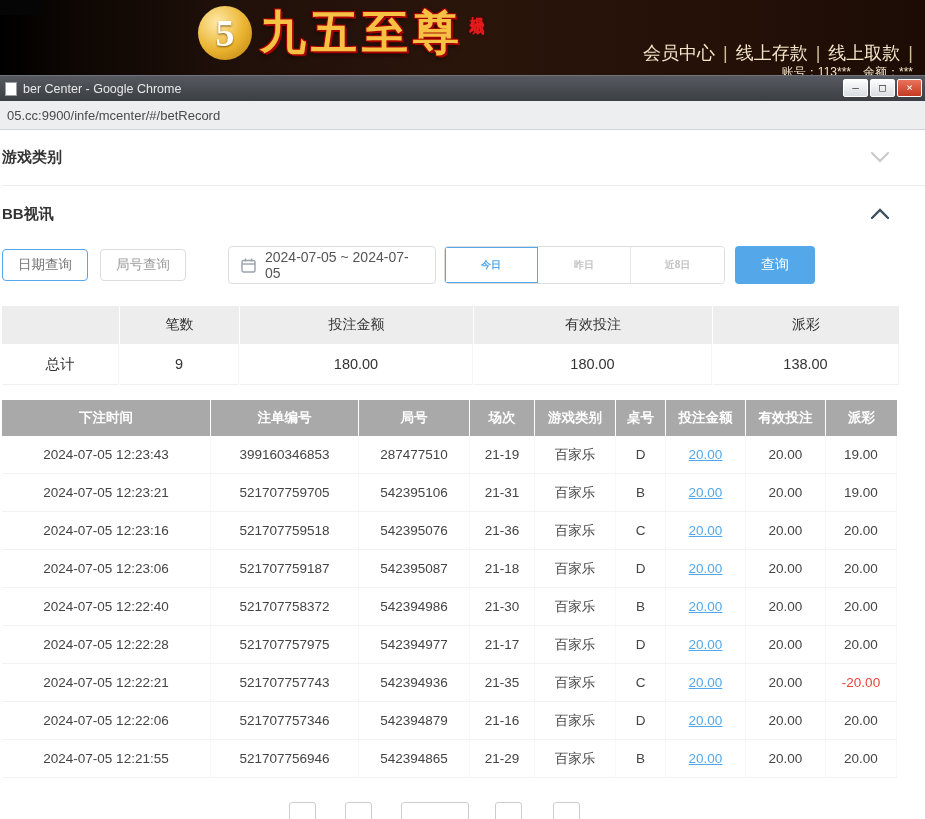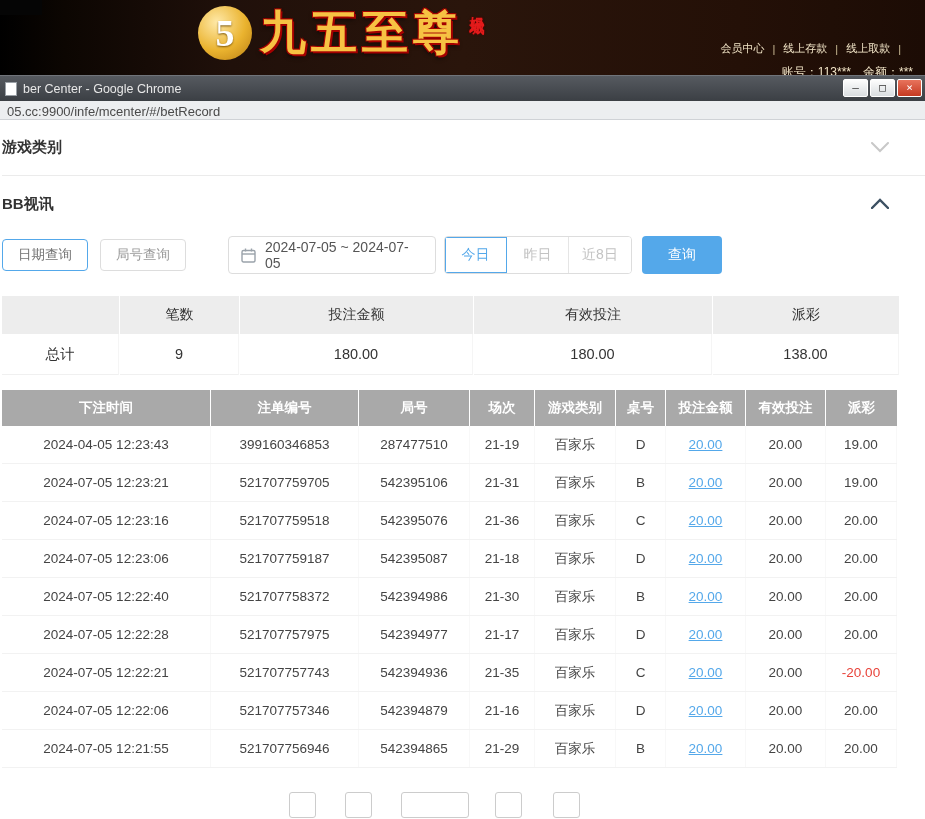--- a/index.html
+++ b/index.html
@@ -27,22 +27,22 @@
   .brand {
     font-size:46px; font-weight:bold; color:#f7c243; letter-spacing:5px;
     text-shadow:2px 2px 0 #a40000,-1px -1px 0 #a40000,1px -1px 0 #a40000,-1px 1px 0 #a40000,0 3px 4px rgba(0,0,0,.6);
   }
   .brand-sub {
     writing-mode:vertical-rl; font-size:15px; font-weight:bold; color:#e31b1b;
     line-height:1; margin-left:6px; height:58px; letter-spacing:2px;
     text-shadow:0 0 2px #5e0000;
   }
   .banner-nav {
-    position:absolute; right:16px; top:41px; display:flex; align-items:center;
-    color:#f3e6c8; font-size:11px; white-space:nowrap;
+    position:absolute; right:4px; top:41px; display:flex; align-items:center;
+    color:#f3e6c8; font-size:18px; white-space:nowrap;
   }
   .banner-nav .sep { margin:0 8px; color:#cdbd97; }
   .banner-account {
     position:absolute; right:12px; top:64px; color:#f3e6c8; font-size:12px; white-space:nowrap;
   }
 
   
   .titlebar {
     height:26px; background:linear-gradient(#565a60,#3b3f44);
     display:flex; align-items:center; padding-left:5px; position:relative;
@@ -57,22 +57,22 @@
   .win-btn {
     width:25px; height:18px; border-radius:2px; border:1px solid #fff;
     background:linear-gradient(#fdfdfd,#d9dde0); color:#333;
     font-size:11px; line-height:16px; text-align:center; cursor:pointer;
     font-family:"DejaVu Sans Mono", monospace;
   }
   .win-btn.close { background:linear-gradient(#e8735c,#c53a22); color:#fff; }
 
   
   .address-bar {
-    height:19px; background:#eceef0; border-bottom:1px solid #cfd2d6;
-    display:flex; align-items:flex-end; padding-left:7px; font-size:13px; color:#4a4a4a;
+    height:29px; background:#eceef0; border-bottom:1px solid #cfd2d6;
+    display:flex; align-items:center; padding-left:7px; font-size:13px; color:#4a4a4a;
   }
 
   
   .content { padding-left:2px; }
   .section-row {
     height:56px; display:flex; align-items:center; justify-content:space-between;
     padding-right:36px;
   }
   .section-row.bordered { border-bottom:1px solid #ebebeb; }
   .section-label { font-size:15px; font-weight:bold; color:#333; }
@@ -89,22 +89,22 @@
     margin-left:30px; height:38px; width:208px; border:1px solid #ddd; border-radius:4px;
     display:flex; align-items:center; padding:0 12px; color:#555; font-size:14px;
     cursor:pointer; background:#fff;
   }
   .date-input svg { margin-right:9px; flex:none; }
   .quick-group {
     margin-left:8px; display:flex; height:38px; border:1px solid #ddd; border-radius:4px;
     overflow:hidden;
   }
   .quick-item {
-    width:62px; display:flex; align-items:center; justify-content:center;
-    font-size:14px; color:#c3c3c3; border-right:1px solid #e5e5e5; cursor:pointer; background:#fff;
+    width:93px; display:flex; align-items:center; justify-content:center;
+    font-size:10px; color:#c3c3c3; border-right:1px solid #e5e5e5; cursor:pointer; background:#fff;font-weight:bold;
   }
   .quick-item:last-child { border-right:none; }
   .quick-item.active { color:#54a8ea; outline:1px solid #54a8ea; outline-offset:-1px; }
   .search-btn {
     margin-left:10px; width:80px; height:38px; border:none; border-radius:4px;
     background:#54a8ea; color:#fff; font-size:14px; cursor:pointer;
   }
 
   
   .sum-table { width:895px; margin-top:6px; }
@@ -252,21 +252,21 @@
           <div>局号</div>
           <div>场次</div>
           <div>游戏类别</div>
           <div>桌号</div>
           <div>投注金额</div>
           <div>有效投注</div>
           <div>派彩</div>
         </div>
       <div id="tbl-body">
           <div class="tbl-row">
-            <div>2024-04-05 12:23:43</div>
+            <div>2024-07-05 12:23:43</div>
             <div>399160346853</div>
             <div>287477510</div>
             <div>21-19</div>
             <div>百家乐</div>
             <div>D</div>
             <div class="bet-link">20.00</div>
             <div>20.00</div>
             <div>19.00</div>
           </div>
           <div class="tbl-row">

